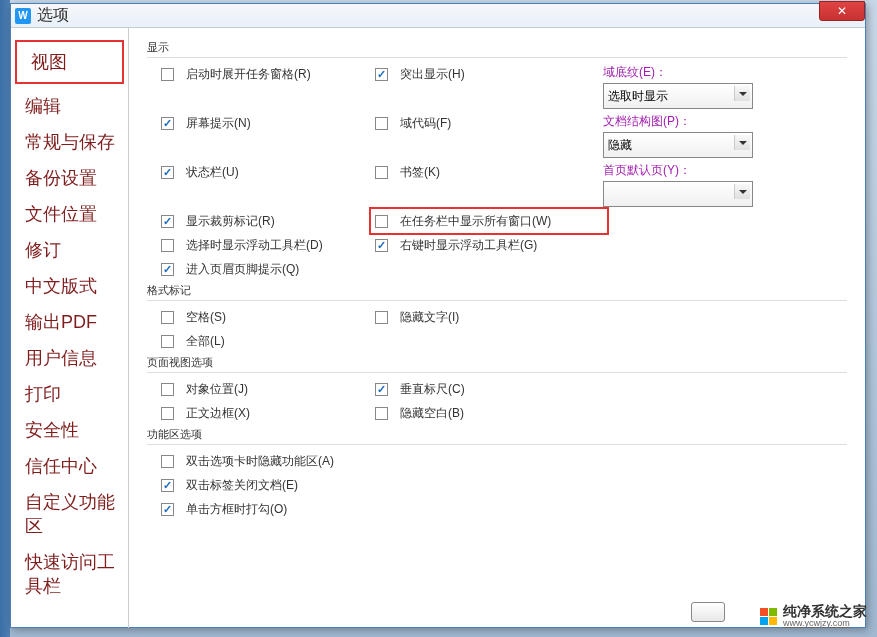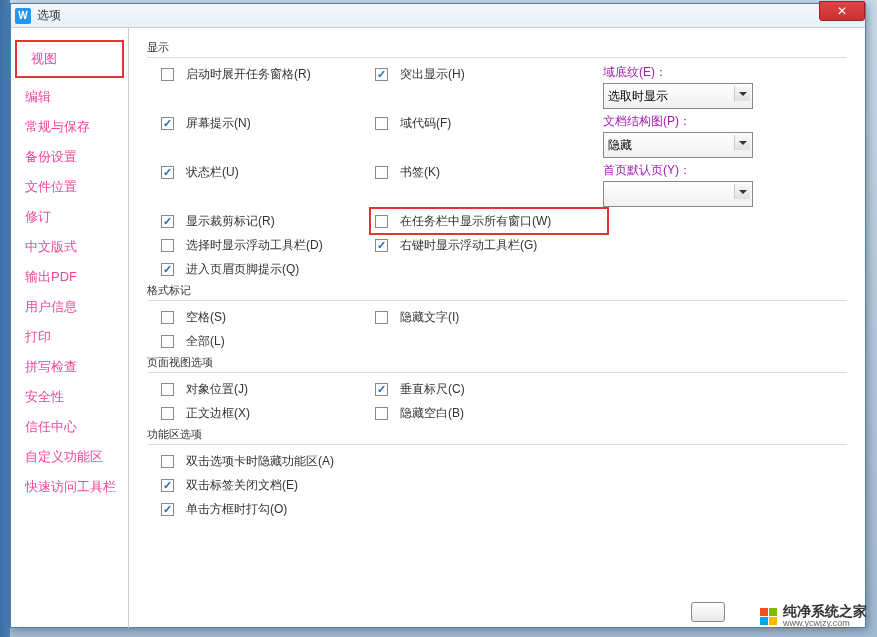--- a/index.html
+++ b/index.html
@@ -1,25 +1,25 @@
 <!DOCTYPE html>
 <html><head>
 <meta charset="utf-8">
 <style>
 * { box-sizing: border-box; margin: 0; padding: 0; }
 body { font-family: "Microsoft YaHei", SimSun, sans-serif; font-size: 12px; background: linear-gradient(to bottom, #c8d8e8, #a0b8d0); width: 877px; height: 637px; overflow: hidden; position: relative; }
 .backdrop { position: absolute; top: 0; left: 0; width: 10px; height: 637px; background: linear-gradient(to right, #3a6ea5, #5080b5); }
 .dialog { position: absolute; top: 3px; left: 10px; width: 856px; height: 625px; background: #fff; border: 1px solid #4a80b8; box-shadow: 2px 2px 8px rgba(0,0,0,0.3); }
 .titlebar { height: 24px; background: linear-gradient(to bottom, #f5f8fb, #e8f0f8); border-bottom: 1px solid #ccc; display: flex; align-items: center; padding-left: 4px; position: relative; }
 .app-icon { width: 16px; height: 16px; background: #2196f3; border-radius: 2px; display: flex; align-items: center; justify-content: center; color: #fff; font-size: 10px; font-weight: bold; margin-right: 6px; }
-.title-text { font-size: 12px; color: #333; }
+.title-text { font-size: 16px; color: #333; }
 .close-btn { position: absolute; right: 0; top: -3px; width: 46px; height: 20px; background: linear-gradient(to bottom, #e04343, #c73232); color: #fff; display: flex; align-items: center; justify-content: center; font-size: 12px; border-radius: 0 0 3px 3px; cursor: pointer; border: 1px solid #a02020; }
 .content { display: flex; height: 600px; }
 .sidebar { width: 118px; border-right: 1px solid #ccc; padding-top: 10px; }
-.sidebar-item { padding: 6px 10px 6px 14px; cursor: pointer; color: #ec4899; font-size: 13px; }
+.sidebar-item { padding: 6px 10px 6px 14px; cursor: pointer; color: #7f1d1d; font-size: 18px; }
 .sidebar-item.selected { border: 2px solid #e63232; padding: 8px 10px 8px 14px; margin: 2px 4px 4px 4px; }
 .main { flex: 1; padding: 12px 18px; position: relative; overflow: hidden; }
 .section-title { font-size: 11px; color: #333; margin-bottom: 6px; margin-top: 4px; border-bottom: 1px solid #ddd; padding-bottom: 2px; }
 .section-title:first-child { margin-top: 0; }
 .row { display: flex; margin-bottom: 4px; }
 .col { flex: 0 0 auto; }
 .col1 { width: 228px; padding-left: 14px; }
 .col2 { width: 228px; }
 .col3 { width: 240px; }
 .cb-wrap { display: flex; align-items: center; gap: 12px; height: 20px; }
@@ -54,21 +54,20 @@
         <div class="sidebar-item selected">视图</div>
         <div class="sidebar-item">编辑</div>
         <div class="sidebar-item">常规与保存</div>
         <div class="sidebar-item">备份设置</div>
         <div class="sidebar-item">文件位置</div>
         <div class="sidebar-item">修订</div>
         <div class="sidebar-item">中文版式</div>
         <div class="sidebar-item">输出PDF</div>
         <div class="sidebar-item">用户信息</div>
         <div class="sidebar-item">打印</div>
-        <div class="sidebar-item">拼写检查</div>
         <div class="sidebar-item">安全性</div>
         <div class="sidebar-item">信任中心</div>
         <div class="sidebar-item">自定义功能区</div>
         <div class="sidebar-item">快速访问工具栏</div>
       </div>
     <div class="main" id="main">
       <div class="section-title">显示</div>
         <div class="row">
           <div class="col col1">
             <div class="cb-wrap">

